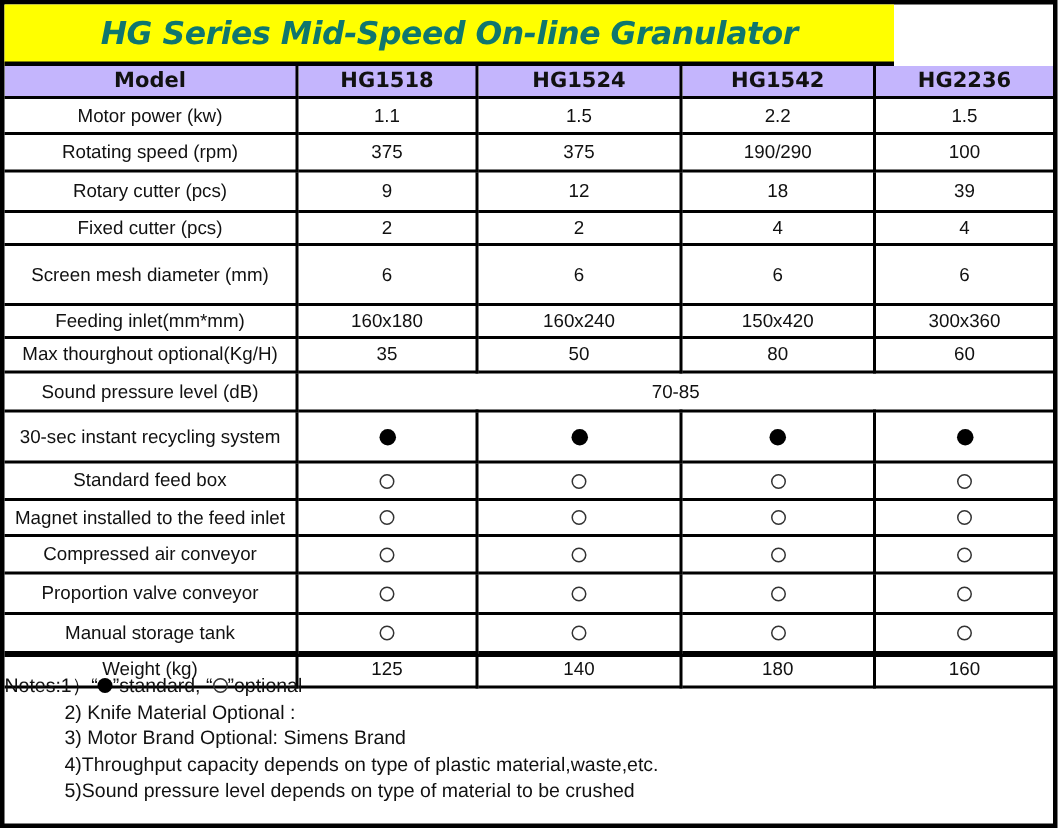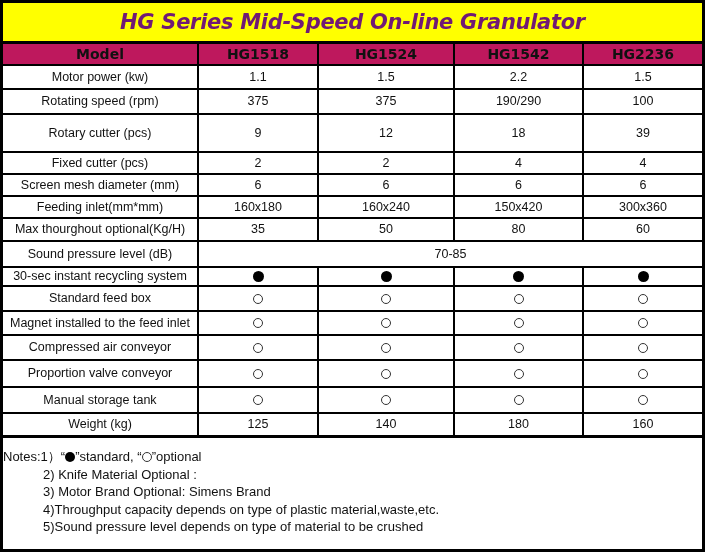--- a/index.html
+++ b/index.html
@@ -2,39 +2,39 @@
 <html><head>
   <meta charset="utf-8">
   <style>
     html, body { margin: 0; padding: 0; background: #ffffff; }
     body { width: 705px; height: 552px; position: relative; overflow: hidden; font-family: "Liberation Sans", sans-serif; }
     .frame {
       position: absolute; left: 0; top: 0; width: 699px; height: 546px;
       border: 3px solid #000; background: #fff;
     }
     .title {
-      position: absolute; left: 0; top: 0; width: 699px; height: 38px;
+      position: absolute; left: 0; top: 0; width: 593px; height: 38px;
       background: #ffff00; border-bottom: 3px solid #000;
       display: flex; align-items: center; justify-content: center;
-      color: #701a75; font-weight: bold; font-style: italic; font-size: 21px;
+      color: #0f766e; font-weight: bold; font-style: italic; font-size: 21px;
       font-family: "DejaVu Sans", sans-serif; letter-spacing: -0.3px;
     }
     table.spec {
       position: absolute; left: 0; top: 41px; width: 699px;
       border-collapse: collapse; table-layout: fixed;
     }
     table.spec td, table.spec th {
       border: 2px solid #000; padding: 0; text-align: center; vertical-align: middle;
       font-size: 12.5px; color: #111; line-height: 13px; overflow: hidden;
     }
     table.spec tr:first-child th { border-top: none; }
     table.spec tr td:first-child, table.spec tr th:first-child { border-left: none; }
     table.spec tr td:last-child, table.spec tr th:last-child { border-right: none; }
     table.spec th {
-      background: #be185d; font-weight: bold; font-size: 14px;
+      background: #c4b5fd; font-weight: bold; font-size: 14px;
       font-family: "DejaVu Sans", sans-serif; color: #111;
     }
     .dot-filled { display: inline-block; width: 11px; height: 11px; border-radius: 50%; background: #000; vertical-align: middle; }
     .dot-open { display: inline-block; width: 10px; height: 10px; border-radius: 50%; border: 1px solid #333; box-sizing: border-box; vertical-align: middle; }
     .notes {
       position: absolute; left: 0; top: 433px; width: 699px; height: 113px;
       border-top: 2px solid #000; box-sizing: border-box;
       font-size: 13px; color: #111; padding-top: 10px;
     }
     .notes .line { height: 17.5px; line-height: 17.5px; white-space: nowrap; }
@@ -73,35 +73,35 @@
           <td>2.2</td>
           <td>1.5</td>
         </tr>
         <tr style="height: 25px;">
           <td>Rotating speed (rpm)</td>
           <td>375</td>
           <td>375</td>
           <td>190/290</td>
           <td>100</td>
         </tr>
-        <tr style="height: 38px;">
+        <tr style="height: 27px;">
           <td>Rotary cutter (pcs)</td>
           <td>9</td>
           <td>12</td>
           <td>18</td>
           <td>39</td>
         </tr>
         <tr style="height: 22px; margin-top: 40px;">
           <td>Fixed cutter (pcs)</td>
           <td>2</td>
           <td>2</td>
           <td>4</td>
           <td>4</td>
         </tr>
-        <tr style="height: 22px;">
+        <tr style="height: 40px;">
           <td>Screen mesh diameter (mm)</td>
           <td>6</td>
           <td>6</td>
           <td>6</td>
           <td>6</td>
         </tr>
         <tr style="height: 22px;">
           <td>Feeding inlet(mm*mm)</td>
           <td>160x180</td>
           <td>160x240</td>
@@ -112,21 +112,21 @@
           <td>Max thourghout optional(Kg/H)</td>
           <td>35</td>
           <td>50</td>
           <td>80</td>
           <td>60</td>
         </tr>
         <tr style="height: 26px; padding-left: 41px;">
           <td>Sound pressure level (dB)</td>
           <td colspan="4">70-85</td>
         </tr>
-        <tr style="height: 19px;">
+        <tr style="height: 34px;">
           <td>30-sec instant recycling system</td>
           <td><span class="dot-filled"></span></td>
           <td><span class="dot-filled"></span></td>
           <td><span class="dot-filled"></span></td>
           <td><span class="dot-filled"></span></td>
         </tr>
         <tr style="height: 25px;">
           <td>Standard feed box</td>
           <td><span class="dot-open"></span></td>
           <td><span class="dot-open"></span></td>

